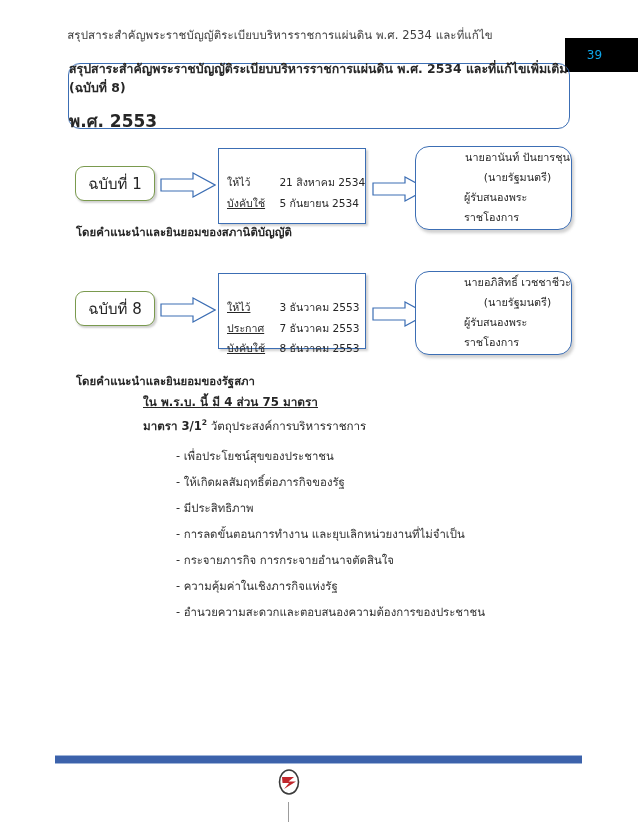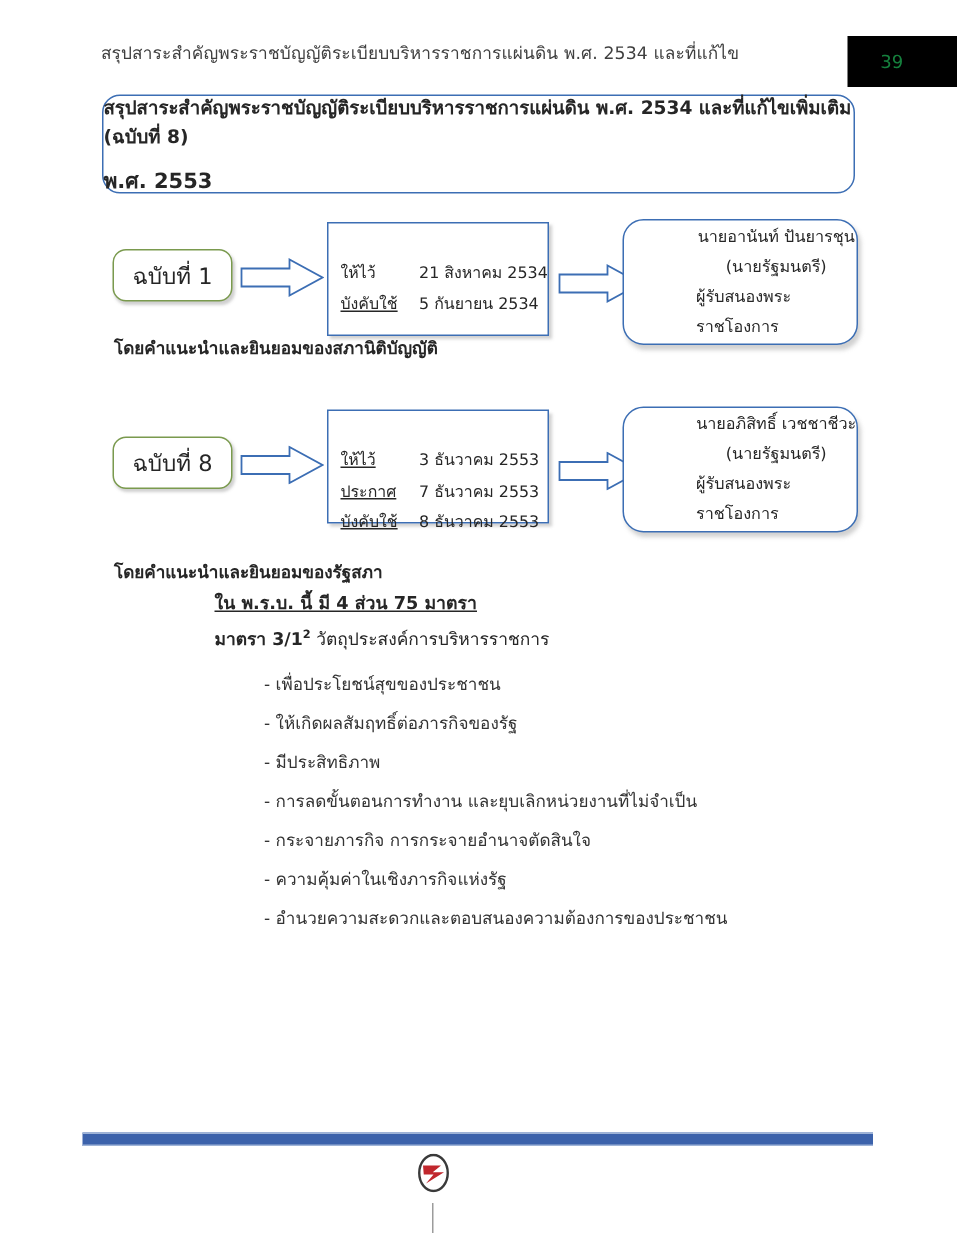--- a/index.html
+++ b/index.html
@@ -22,26 +22,26 @@
     top: 26px;
     left: 0;
     width: 560px;
     text-align: center;
     font-size: 11.5px;
     color: #3f3f3f;
     letter-spacing: 0.1px;
   }
   .page-badge {
     position: absolute;
-    top: 24px;
+    top: 38px;
     left: 565px;
     width: 73px;
     height: 34px;
     background: #000000;
-    color: #15803d;
+    color: #0ea5e9;
     font-size: 12px;
     display: flex;
     align-items: center;
     justify-content: center;
     padding-right: 14px;
     box-sizing: border-box;
   }
 
   
   .title-box {
@@ -58,21 +58,21 @@
     justify-content: center;
     padding-top: 2px;
   }
   .title-line-1 {
     font-size: 12.4px;
     font-weight: bold;
     color: #262626;
     line-height: 1.5;
   }
   .title-line-2 {
-    font-size: 14px;
+    font-size: 17px;
     font-weight: bold;
     color: #262626;
     margin-top: 9px;
   }
 
   
   .flow { position: absolute; left: 0; width: 638px; }
   .flow-1 { top: 148px; }
   .flow-2 { top: 273px; }
 

